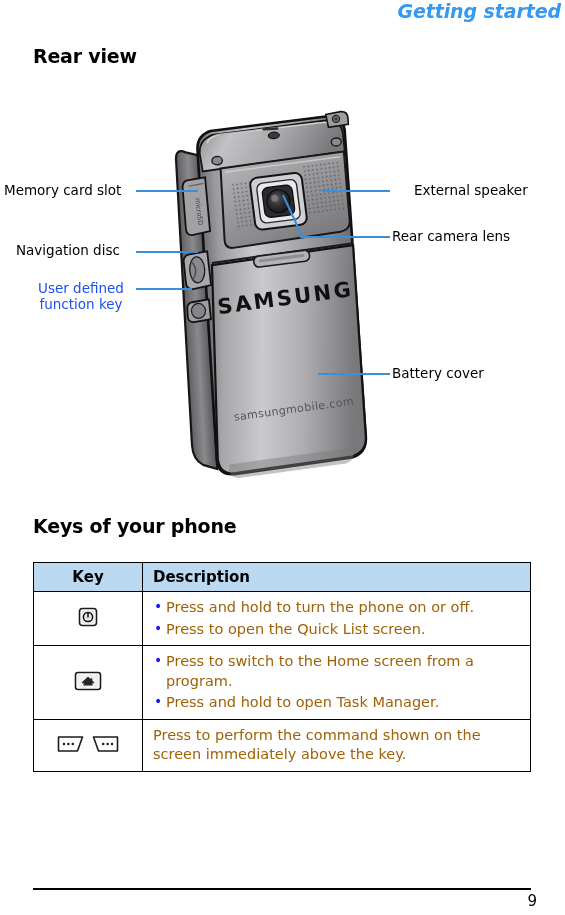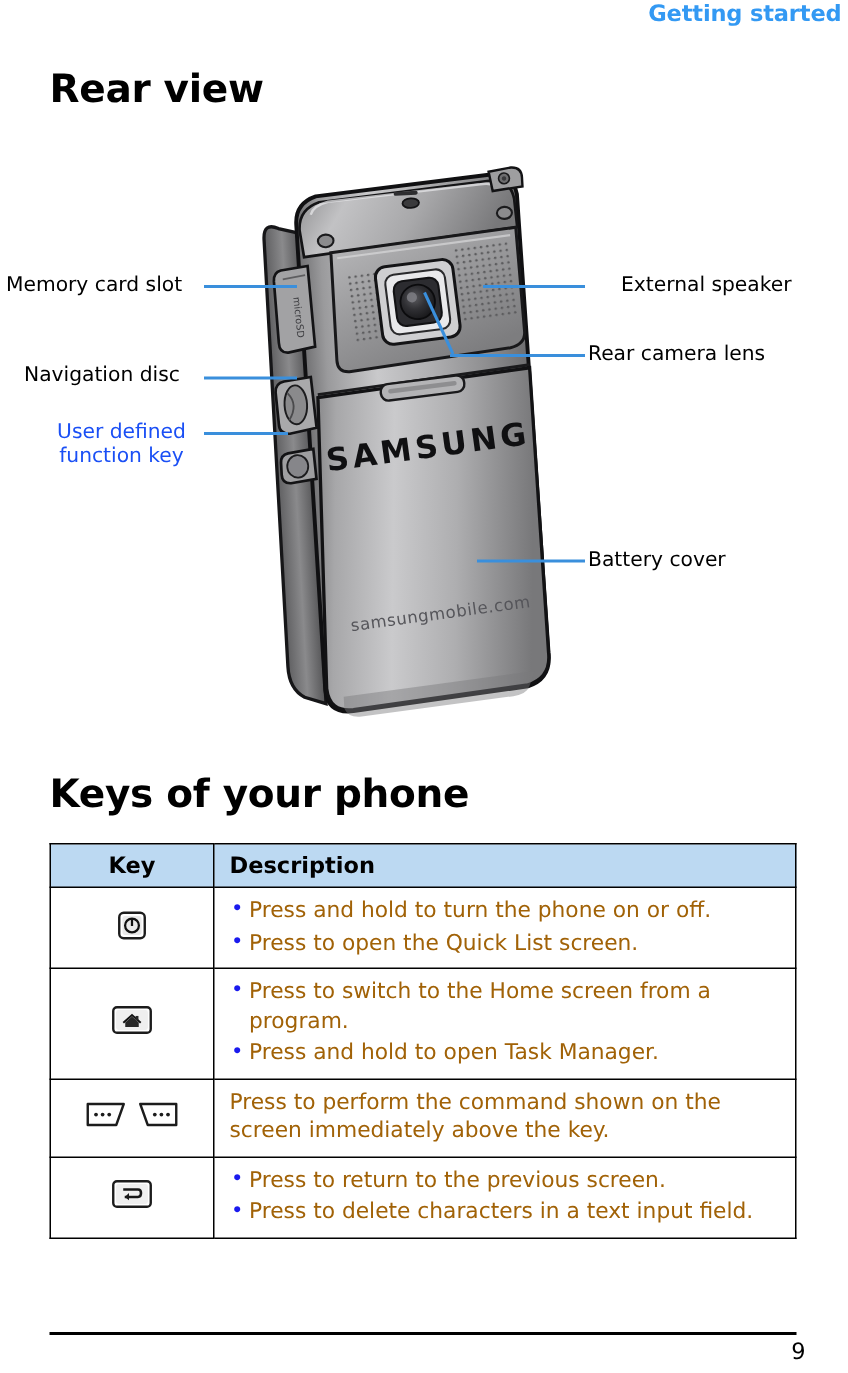--- a/index.html
+++ b/index.html
@@ -13,32 +13,33 @@
     position: relative;
     font-family: "DejaVu Sans", "Liberation Sans", sans-serif;
     overflow: hidden;
   }
 
   
   .running-header {
     position: absolute;
     top: 0px;
     right: 4px;
-    font-size: 15px;
+    font-size: 19px;
     font-weight: bold;
     color: #3399f3;
     letter-spacing: -0.1px;
     white-space: nowrap;
+    font-style: italic;
   }
 
   
   .h1 {
     position: absolute;
     left: 33px;
-    font-size: 26px;
+    font-size: 19px;
     font-weight: bold;
     color: #000000;
     letter-spacing: -0.2px;
     white-space: nowrap;
   }
   .h1.rear-view { top: 45px; }
   .h1.keys      { top: 515px; }
 
   
   .figure {
@@ -395,35 +396,17 @@
             <circle cx="17.6" cy="10" r="1.25" fill="#1c1c1c"></circle>
             <circle cx="22" cy="10" r="1.25" fill="#1c1c1c"></circle>
           </svg>
         </span>
       </td>
       <td class="cell-desc">
         <p class="desc-plain">Press to perform the command shown on the screen immediately above the key.</p>
       </td>
     </tr>
 
-    <tr>
-      <td class="cell-key">
-        <span class="keyglyph">
-          <svg width="30" height="22" viewBox="0 0 30 22">
-            <rect x="2.5" y="2.5" width="25" height="17" rx="2.5" fill="#ffffff" stroke="#1c1c1c" stroke-width="1.6"></rect>
-            <rect x="4.4" y="4.4" width="21.2" height="13.2" rx="1.6" fill="#efefef" stroke="none"></rect>
-            <path d="M10,8 L19,8 Q21,8 21,10.4 Q21,13 19,13 L11,13" fill="none" stroke="#181818" stroke-width="1.7" stroke-linecap="square"></path>
-            <path d="M13,10.4 L10.2,13 L13,15.2 Z" fill="#181818"></path>
-          </svg>
-        </span>
-      </td>
-      <td class="cell-desc">
-        <ul class="desc-list">
-          <li>Press to return to the previous screen.</li>
-          <li>Press to delete characters in a text input field.</li>
-        </ul>
-      </td>
-    </tr>
   </tbody>
 </table>
 
 <div class="footer-rule"></div>
 <div class="page-number">9</div>
 
 </body></html>

